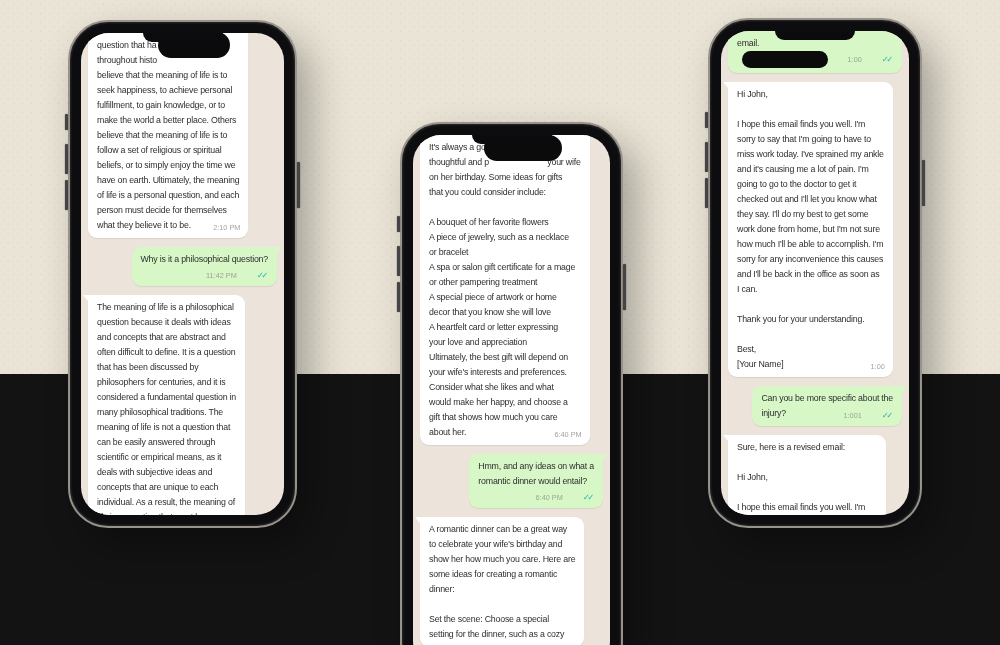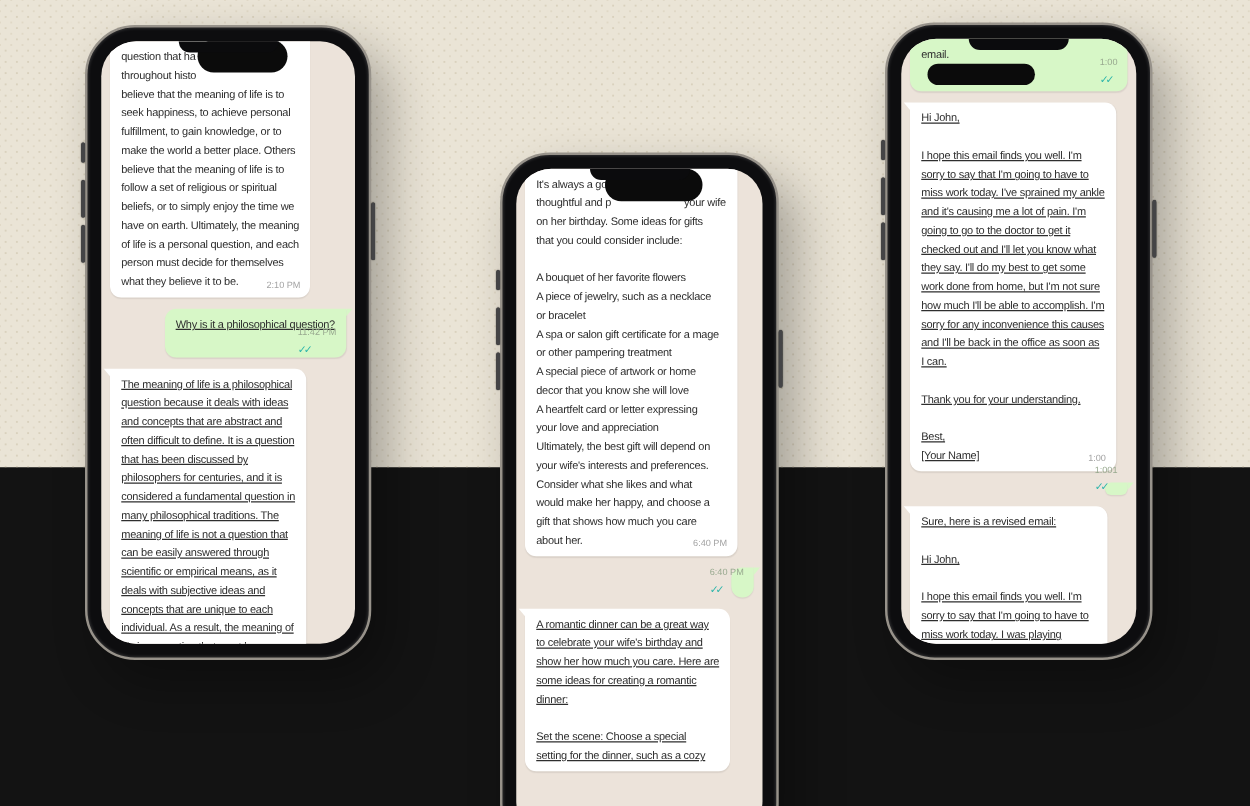--- a/index.html
+++ b/index.html
@@ -67,31 +67,31 @@
     padding:5px 9px;
     border-radius:9px;
     background:#ffffff;
     color:#2e2e2e;
     font-size:8.8px;line-height:15px;letter-spacing:-0.2px;
     box-shadow:0 1px 1px rgba(0,0,0,0.08);
   }
   .msg .txt{display:block;white-space:pre;}
   .out{background:#d7f7c7;align-self:flex-end;}
   .cut{margin-top:0;border-top-left-radius:0;border-top-right-radius:0;}
-  .pad-b{padding-bottom:19px;text-decoration:underline;}
-  .tail-l{border-top-left-radius:0;text-decoration:underline;}
+  .pad-b{padding-bottom:19px;}
+  .tail-l{border-top-left-radius:0;}
   .tail-l::after{content:"";position:absolute;left:-5px;top:0;width:0;height:0;
     border-right:5px solid #ffffff;border-bottom:6px solid transparent;}
   .tail-r{border-top-right-radius:0;}
   .tail-r::after{content:"";position:absolute;right:-5px;top:0;width:0;height:0;
     border-left:5px solid #d7f7c7;border-bottom:6px solid transparent;}
   .meta{
     position:absolute;right:8px;bottom:3px;
-    display:flex;align-items:flex-start;gap:2px;
-    font-size:7.3px;letter-spacing:0;color:#a3a3a3;white-space:nowrap;flex-direction:column;
+    display:flex;align-items:center;gap:20px;
+    font-size:7.3px;letter-spacing:0;color:#a3a3a3;white-space:nowrap;
   }
   .out .meta{color:#98a98f;}
   .ticks{color:#2cb5aa;font-size:8.5px;letter-spacing:-2.5px;line-height:1;padding-right:3px;}
   
   .redact{position:absolute;background:#0b0b0b;border-radius:13px;z-index:3;}
   .r-p1{left:70px;top:-1px;width:72px;height:26px;}
   .r-p2{left:64px;top:0;width:78px;height:26px;}
   .r-inline{display:inline-block;width:86px;height:17px;border-radius:9px;
     background:#0b0b0b;vertical-align:-5px;margin-left:5px;}
   .wide-out{padding-right:52px;}
@@ -192,20 +192,22 @@
 would make her happy, and choose a
 gift that shows how much you care
 about her.</span>
         <span class="redact r-p2"></span>
         <span class="meta">
           <span>6:40 PM</span>
         </span>
       </div>
 
       <div class="msg out tail-r pad-b">
+        <span class="txt">Hmm, and any ideas on what a
+romantic dinner would entail?</span>
         <span class="meta">
           <span>6:40 PM</span>
           <span class="ticks">✓✓</span>
         </span>
       </div>
 
       <div class="msg in tail-l">
         <span class="txt">A romantic dinner can be a great way
 to celebrate your wife's birthday and
 show her how much you care. Here are
@@ -256,20 +258,22 @@
 Thank you for your understanding.
 
 Best,
 [Your Name]</span>
         <span class="meta">
           <span>1:00</span>
         </span>
       </div>
 
       <div class="msg out tail-r">
+        <span class="txt">Can you be more specific about the
+injury?</span>
         <span class="meta">
           <span>1:001</span>
           <span class="ticks">✓✓</span>
         </span>
       </div>
 
       <div class="msg in tail-l">
         <span class="txt">Sure, here is a revised email:
 
 Hi John,

